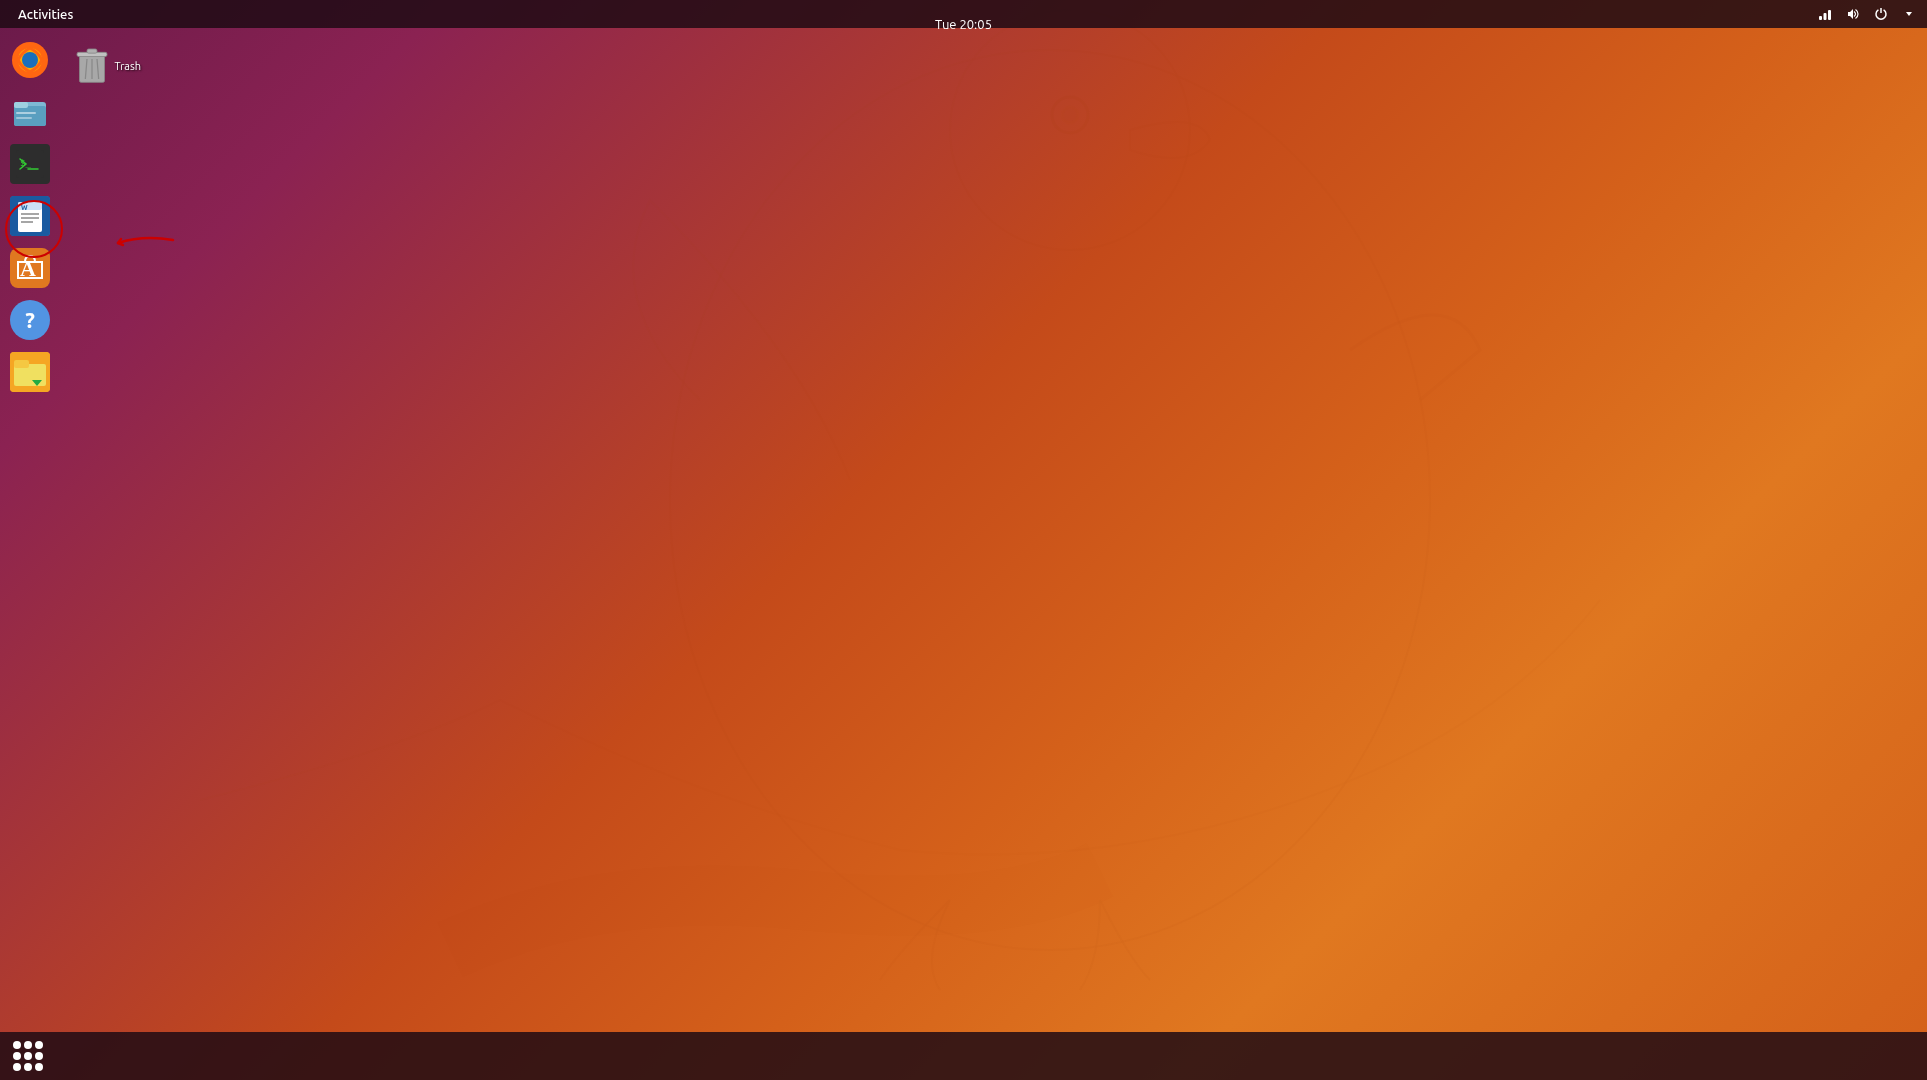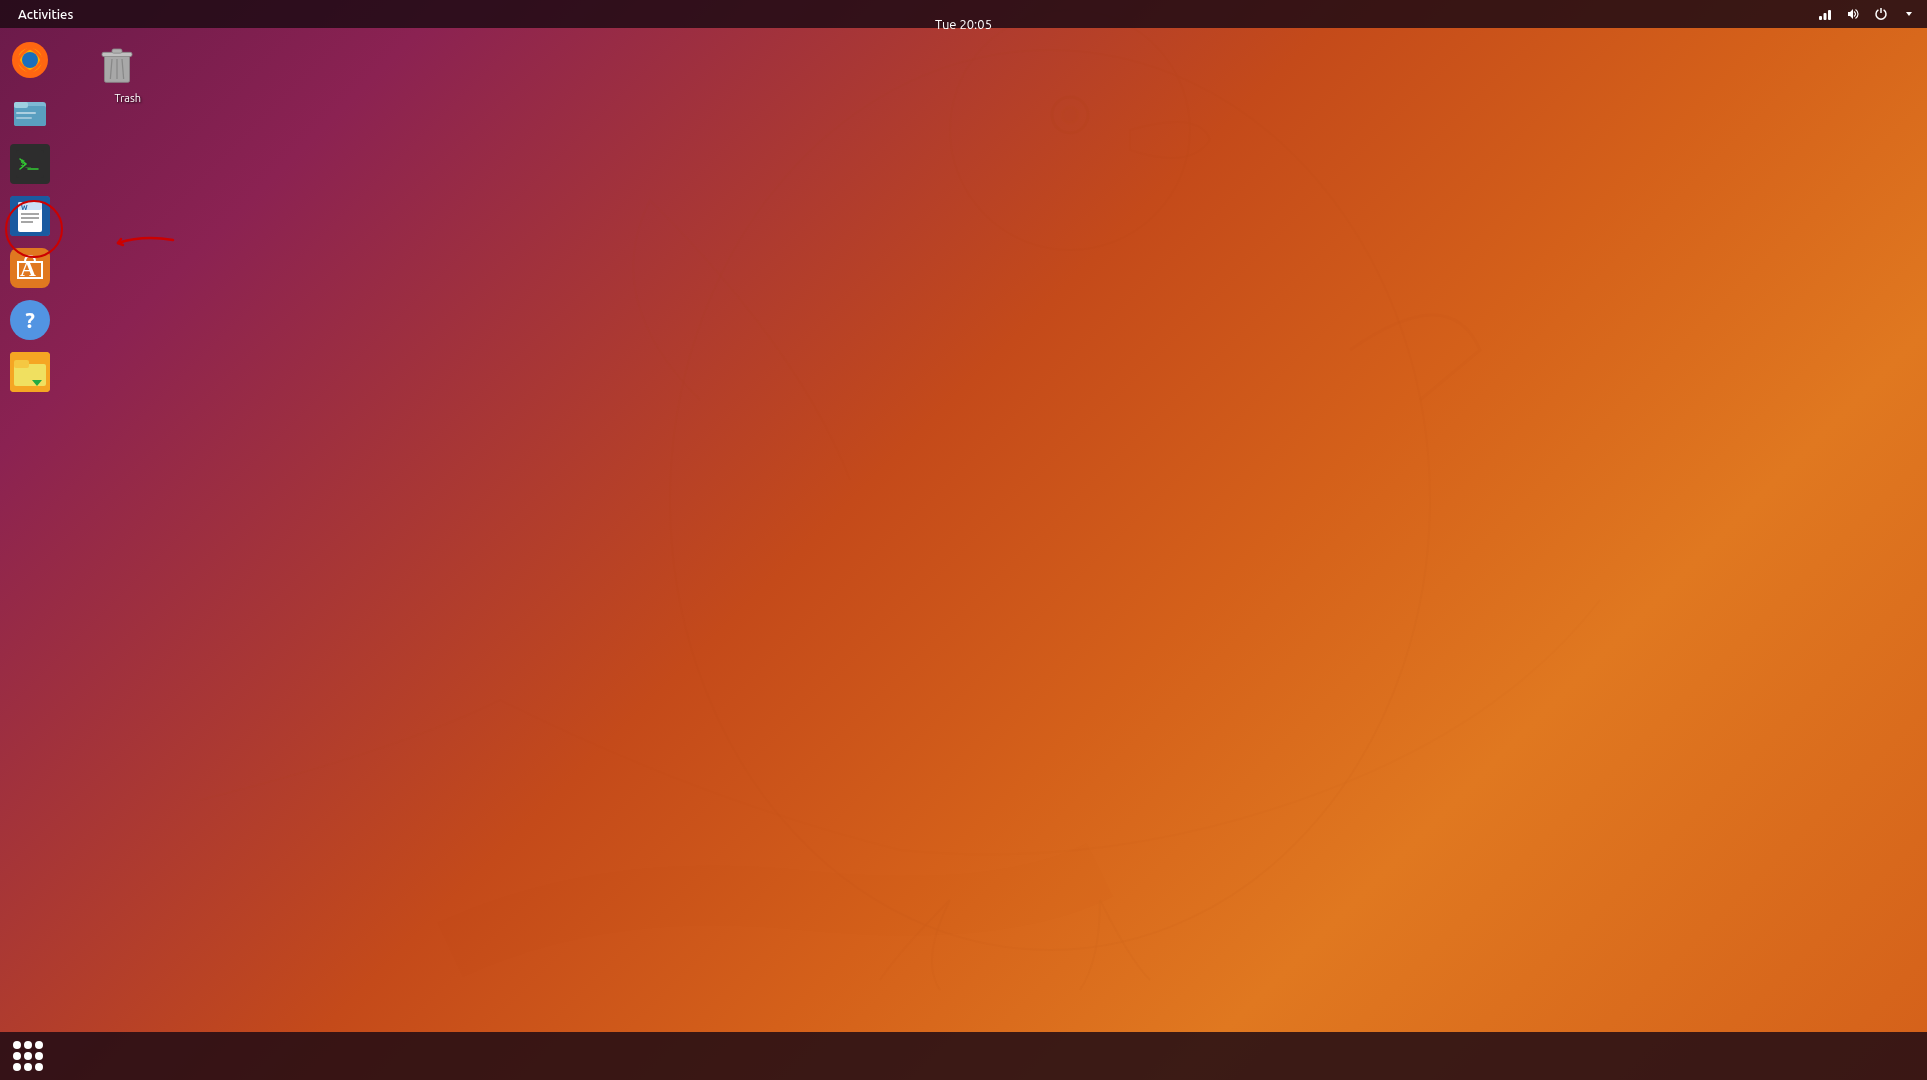--- a/index.html
+++ b/index.html
@@ -129,22 +129,21 @@
       top: 28px;
       left: 65px;
       display: flex;
       flex-direction: column;
       gap: 4px;
       padding-top: 8px;
     }
 
     .desktop-icon {
       display: flex;
-      flex-direction: column;
-      align-items: flex-end;
+      align-items: center;
       width: 80px;
       cursor: pointer;
       padding: 4px;
       border-radius: 4px;
     }
 
     .desktop-icon-img {
       width: 48px;
       height: 48px;
       display: flex;

